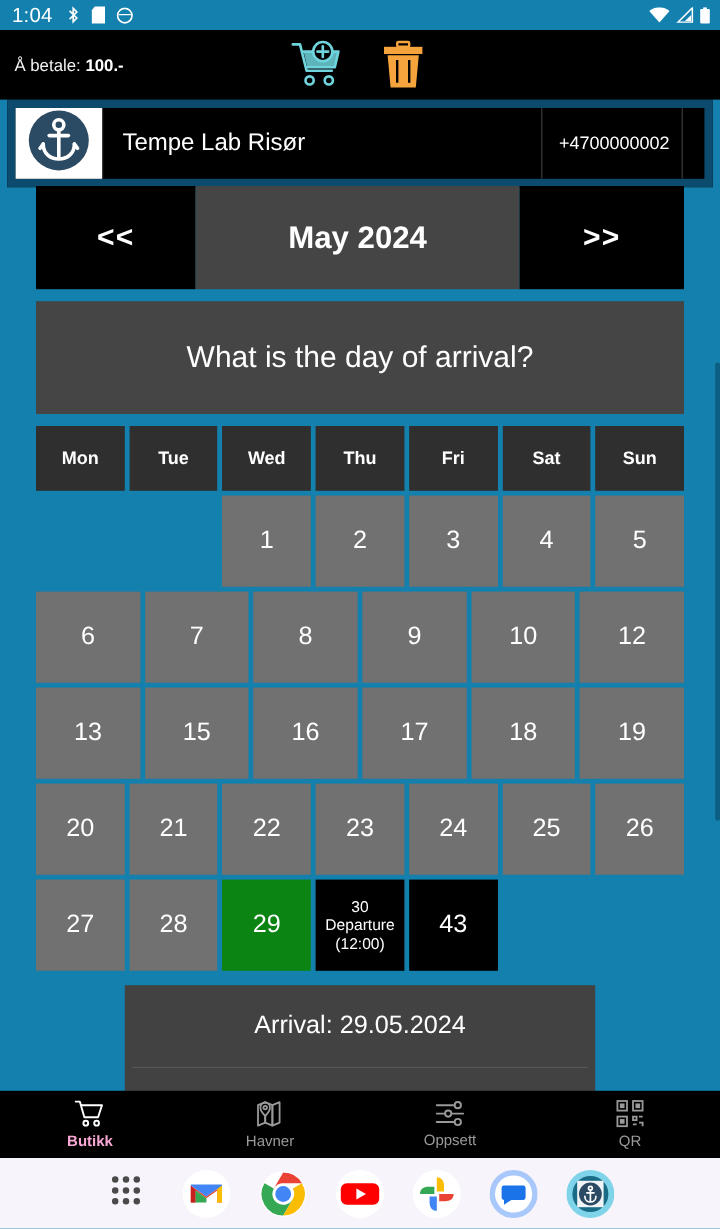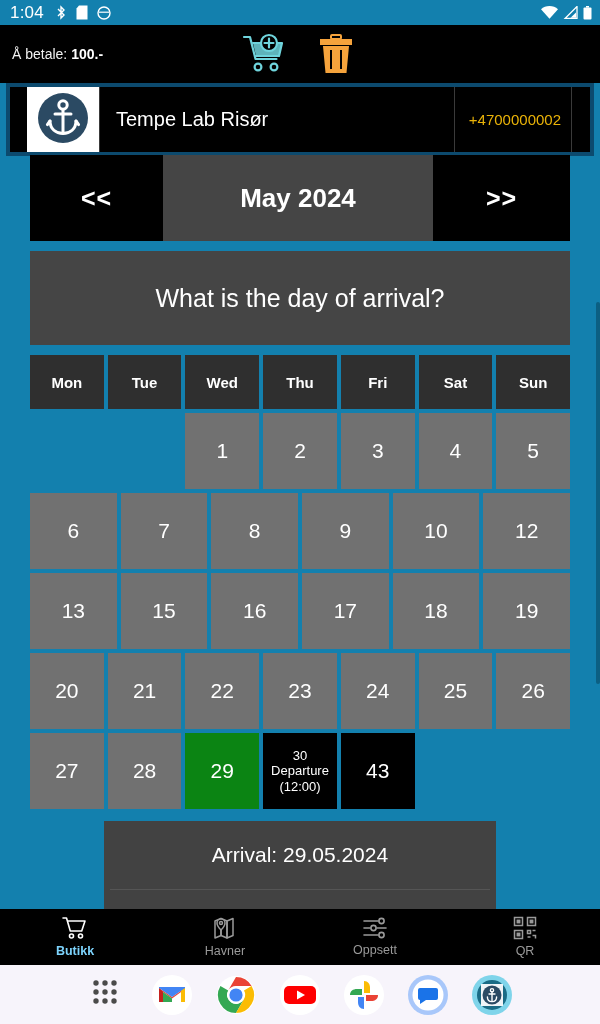--- a/index.html
+++ b/index.html
@@ -34,33 +34,33 @@
     display:flex; align-items:center; justify-content:center; gap:24px;
     pointer-events:none;
   }
   .toolbar-actions > * { pointer-events:auto; }
   .tb-btn { background:none; border:none; cursor:pointer; line-height:0; display:block; }
 
   
   .vendor-strip { height:62px; padding:0; display:flex; background:#1380AE; }
   .vendor-card {
     margin:0 6px 0 6px; display:flex; width:100%;
-    height:73px; background:#000; border:4px solid #0c4a6e;padding-left:17px;
+    height:73px; background:#000; border:7px solid #0c4a6e;
   }
   .vendor-logo-wrap {
     width:72px; min-width:72px; background:#fff;
     display:flex; align-items:center; justify-content:center;
   }
   .vendor-name {
     flex:1; display:flex; align-items:center; padding-left:16px;
     color:#fff; font-size:20px; border-left:1px solid #3a3a3a;
   }
   .vendor-phone {
     display:flex; align-items:center; padding:0 10px 0 14px;
-    color:#eab308; font-size:15px;
+    color:#ffffff; font-size:15px;
     border-left:1px solid #3a3a3a; border-right:1px solid #3a3a3a;
   }
   .vendor-tail { width:18px; }
 
   
   .content { padding:10px 0 0 0; position:relative; }
 
   .month-nav {
     display:flex; margin:0 30px; height:86px;
   }
@@ -117,21 +117,21 @@
   
   .bottom-nav {
     position:absolute; left:0; right:0; bottom:59px; height:56px;
     background:#000; display:flex; align-items:center;
   }
   .nav-item {
     flex:1; display:flex; flex-direction:column; align-items:center;
     justify-content:center; gap:4px; cursor:pointer; height:100%;
   }
   .nav-item .nav-label { font-size:12.5px; color:#9a9a9a; }
-  .nav-item.active .nav-label { color:#7dd3fc; font-weight:bold; }
+  .nav-item.active .nav-label { color:#f9a8d4; font-weight:bold; }
   .nav-item svg { display:block; }
 
   
   .dock {
     position:absolute; left:0; right:0; bottom:0; height:59px;
     background:#f7f4fb; display:flex; align-items:center;
     justify-content:center; gap:24px;
   }
   .dock-app { width:40px; height:40px; cursor:pointer; line-height:0; }
 

